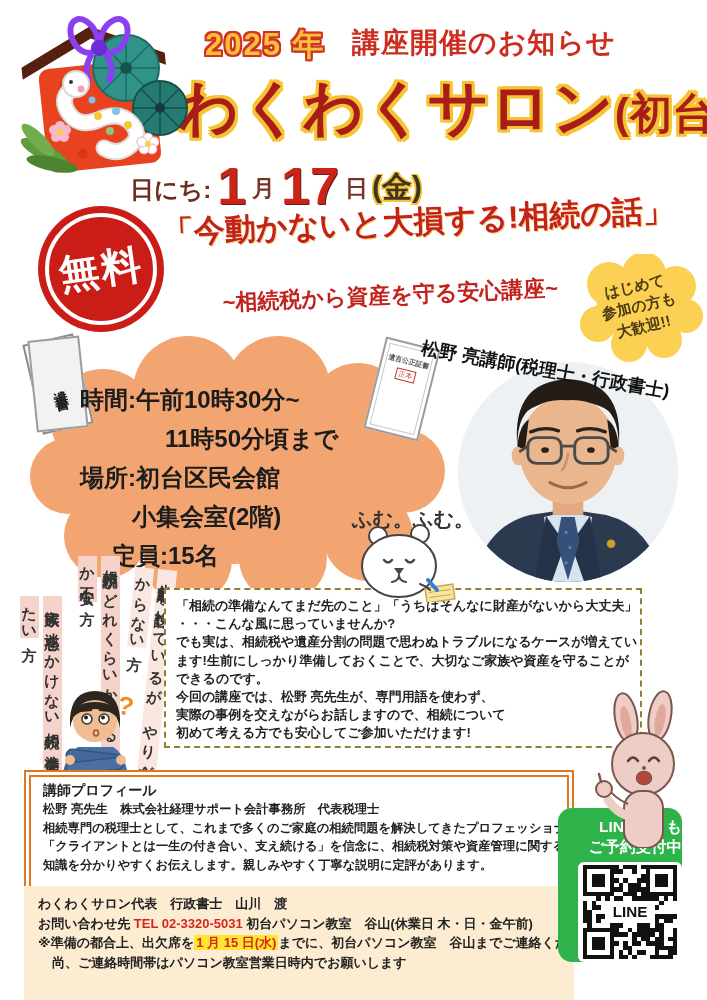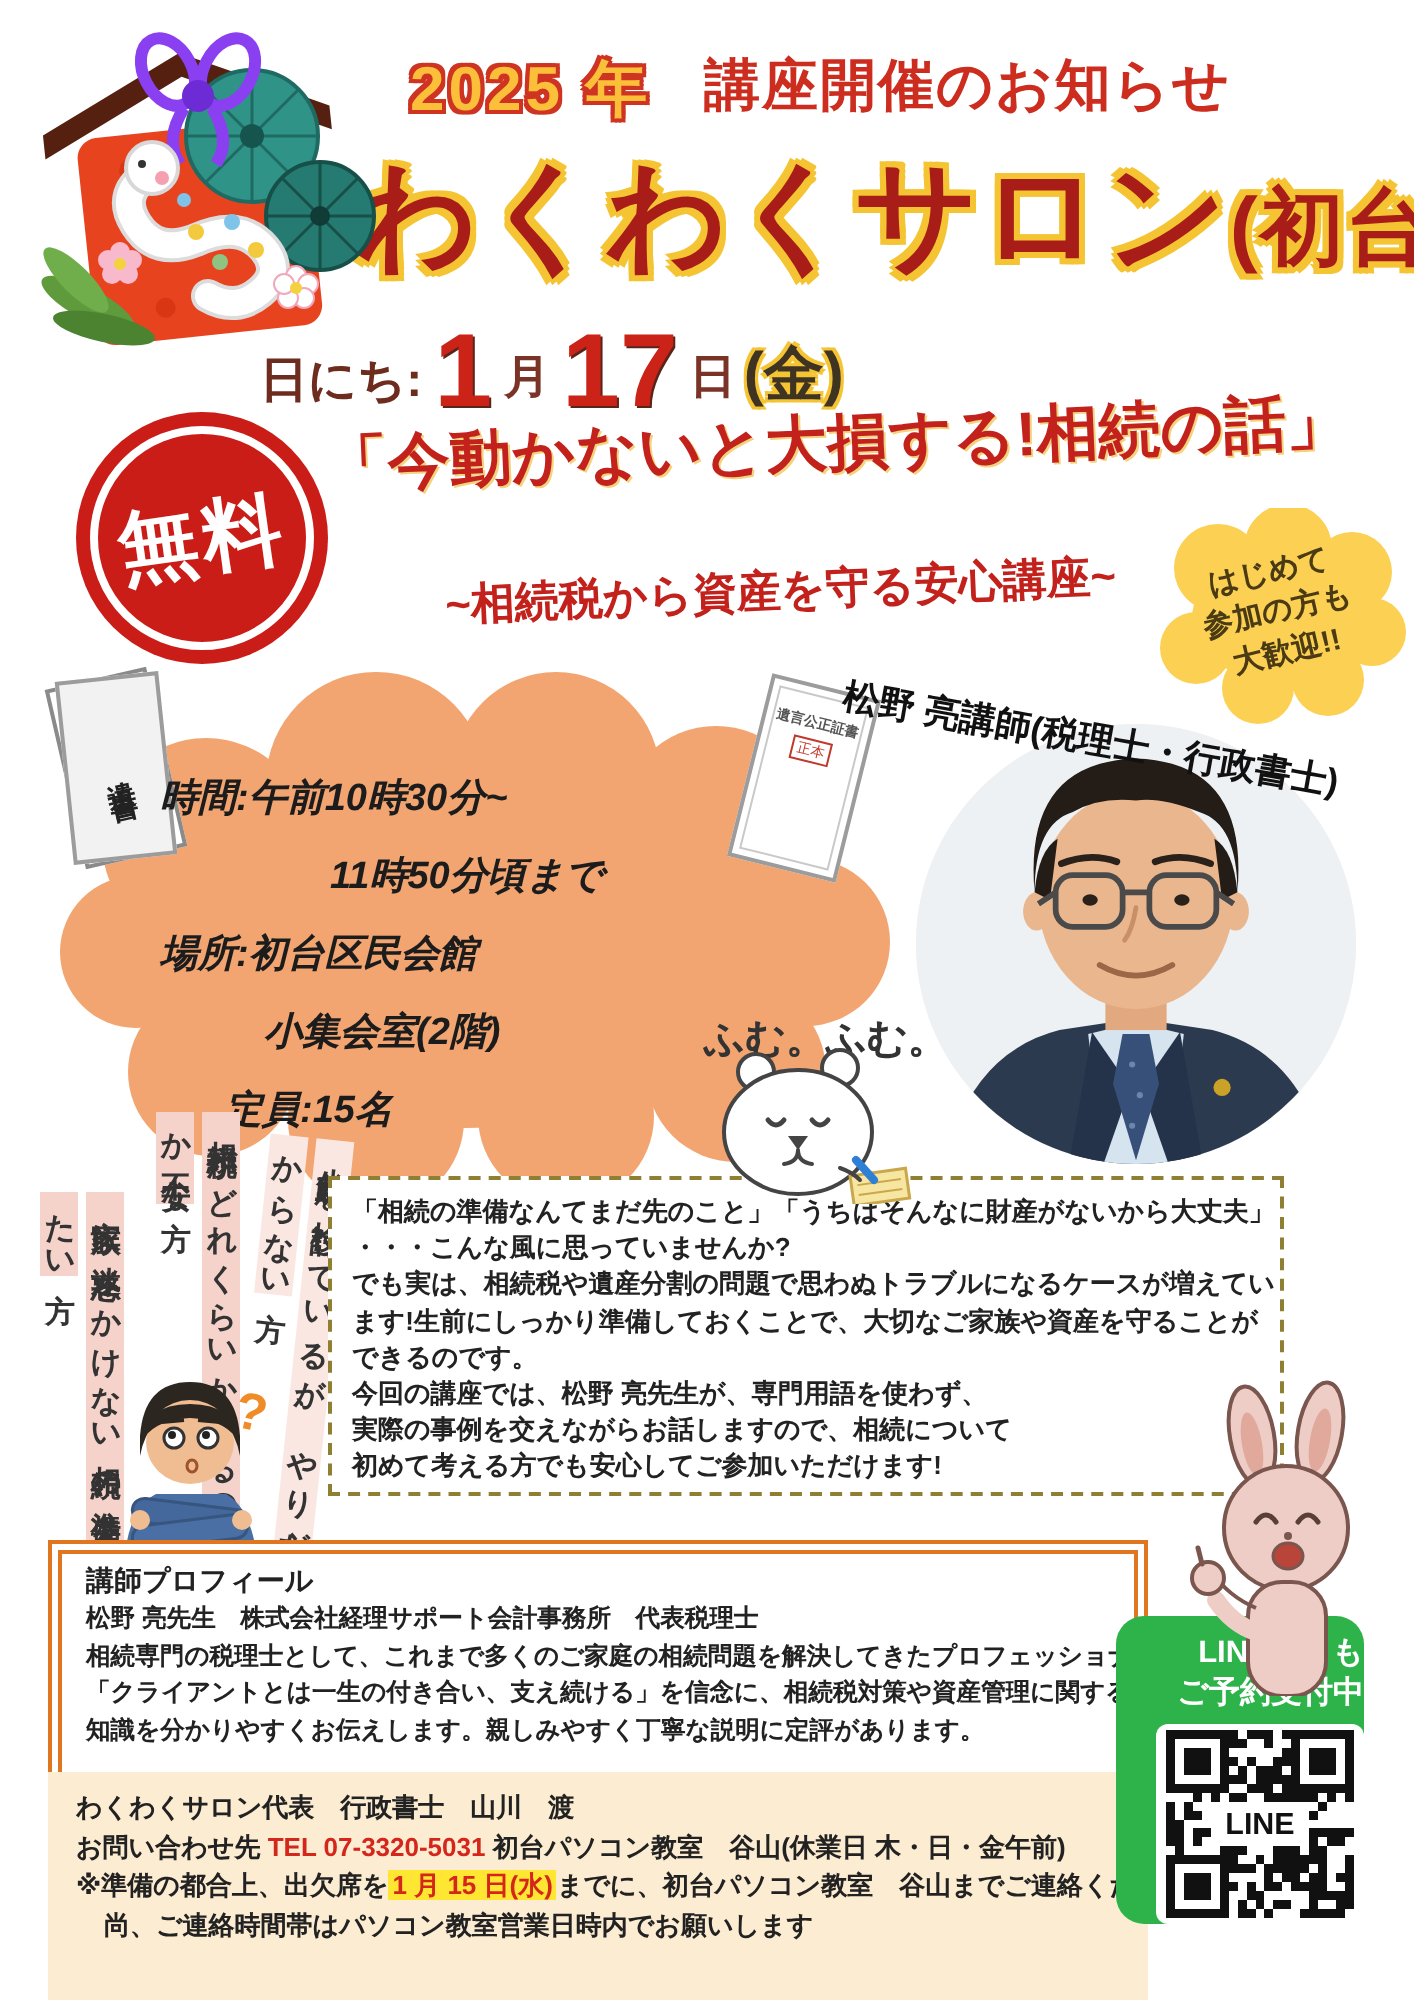--- a/index.html
+++ b/index.html
@@ -50,21 +50,21 @@
     transform:rotate(7deg);z-index:-1;}
   .will-doc .vtxt{writing-mode:vertical-rl;font-size:14px;font-weight:bold;color:#222;letter-spacing:3px;}
   .cert-doc{left:374px;top:342px;width:56px;height:94px;background:#fff;border:2px solid #9c9c9c;
     outline:1px solid #c9c9c9;outline-offset:-6px;transform:rotate(14deg);z-index:1;
     display:flex;flex-direction:column;align-items:center;padding-top:12px;box-sizing:border-box;}
   .cert-doc .t{font-size:7px;color:#555;font-weight:bold;}
   .cert-doc .stamp{margin-top:3px;font-size:7px;color:#c0392b;border:1px solid #c0392b;padding:0 2px;}
 
   
   .sched-cloud{left:28px;top:336px;width:420px;height:266px;z-index:1;}
-  .sched-text{left:80px;top:380px;z-index:2;font-size:19px;font-weight:bold;color:#1c1c1c;line-height:39px;white-space:nowrap;font-style:italic;}
+  .sched-text{left:80px;top:380px;z-index:2;font-size:24px;font-weight:bold;color:#1c1c1c;line-height:39px;white-space:nowrap;}
   .sched-text .i1{margin-left:85px;} .sched-text .i2{margin-left:52px;} .sched-text .i3{margin-left:32px;}
 
   
   .inst-name{left:424px;top:336px;width:300px;font-size:18px;font-weight:bold;color:#111;
     transform:rotate(10deg);transform-origin:left top;z-index:4;white-space:nowrap;}
   .photo-wrap{left:452px;top:356px;width:232px;height:232px;border-radius:50%;border:6px solid #fff;
     overflow:hidden;z-index:3;background:#eef1f3;box-sizing:border-box;}
 
   
   .bear-speech{left:352px;top:506px;font-size:20px;font-weight:bold;color:#333;z-index:4;}
@@ -356,21 +356,21 @@
       <div class="ln">松野 亮先生　株式会社経理サポート会計事務所　代表税理士</div>
       <div class="ln">相続専門の税理士として、これまで多くのご家庭の相続問題を解決してきたプロフェッショナルです。</div>
       <div class="ln">「クライアントとは一生の付き合い、支え続ける」を信念に、相続税対策や資産管理に関する幅広い</div>
       <div class="ln">知識を分かりやすくお伝えします。親しみやすく丁寧な説明に定評があります。</div>
     </div>
   </div>
 
   <div class="abs contact-box">
     <div class="ln">わくわくサロン代表　行政書士　山川　渡</div>
     <div class="ln">
-      <span>お問い合わせ先 </span><span class="tel">TEL 07-3320-5031</span><span> 初台パソコン教室　谷山(休業日 木・日・金午前)</span>
+      <span>お問い合わせ先 </span><span class="tel">TEL 02-3320-5031</span><span> 初台パソコン教室　谷山(休業日 木・日・金午前)</span>
     </div>
     <div class="ln">
       <span>※準備の都合上、出欠席を</span><span class="deadline">1 月 15 日(水)</span><span>までに、初台パソコン教室　谷山までご連絡ください</span>
     </div>
     <div class="ln indent">尚、ご連絡時間帯はパソコン教室営業日時内でお願いします</div>
   </div>
 
   <div class="abs line-box">
     <div class="t">LINEからも</div>
     <div class="t">ご予約受付中</div>

